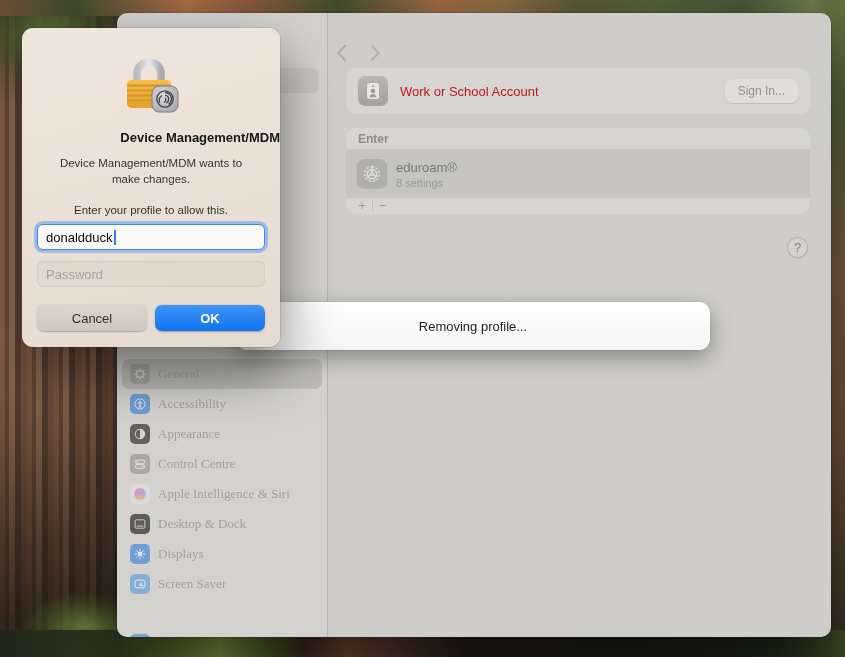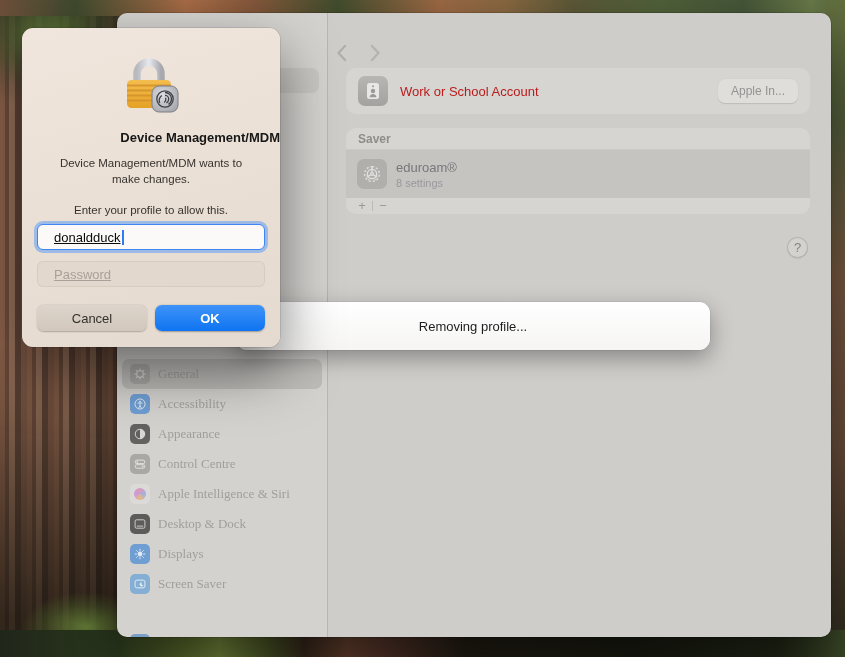--- a/index.html
+++ b/index.html
@@ -83,22 +83,22 @@
   
   .dialog{position:absolute;left:22px;top:28px;width:258px;height:319px;border-radius:11px;
     background:linear-gradient(165deg,#f0e6dd 0%,#e9dfd4 55%,#e5dacf 100%);
     box-shadow:0 24px 55px rgba(0,0,0,.5), 0 0 0 .5px rgba(0,0,0,.18);
     z-index:100;text-align:center;box-sizing:border-box;}
   .lock-wrap{margin-top:26px;height:60px;display:flex;justify-content:center;}
   .dlg-title{font-size:13px;font-weight:bold;color:#171717;margin-top:16px;text-align:right;}
   .dlg-msg{font-size:11.5px;color:#37332f;line-height:1.4;margin:10px 24px 0;}
   .dlg-prompt{font-size:11.5px;color:#37332f;margin-top:17px;}
   .field{position:absolute;left:15px;width:228px;height:26px;border-radius:6px;
-    box-sizing:border-box;display:flex;align-items:center;padding:0 16px;font-size:13px;
-    text-align:left;text-decoration:underline;}
+    box-sizing:border-box;display:flex;align-items:center;padding:0 8px;font-size:13px;
+    text-align:left;}
   .field-user{top:196px;background:#fbfaf8;border:1px solid #3f86f0;
     box-shadow:0 0 0 3px rgba(95,157,246,.55);color:#0a0a0a;}
   .caret{width:2px;height:15px;background:#2f7cf6;margin-left:1px;}
   .field-pass{top:233px;background:#e2d8cd;border:1px solid rgba(0,0,0,.05);color:#a8a09a;}
   .btn-row{position:absolute;left:15px;bottom:16px;width:228px;display:flex;gap:8px;}
   .dlg-btn{flex:1;height:26px;border:none;border-radius:7px;font-size:13px;font-family:inherit;}
   .btn-cancel{background:linear-gradient(180deg,#ddd4cb,#d1c7bd);color:#34312d;
     box-shadow:0 .5px 1.5px rgba(0,0,0,.25);}
   .btn-ok{background:linear-gradient(180deg,#3f93f8,#0e74f1);color:#ffffff;font-weight:bold;
     box-shadow:0 .5px 1.5px rgba(0,0,0,.3);}
@@ -226,25 +226,25 @@
     <div class="card card-account">
       <span class="acct-icon">
         <svg width="16" height="18" viewBox="0 0 16 18">
             <rect x="2" y="1" width="12" height="16" rx="2.5" fill="#e8e7e5"></rect>
             <circle cx="8" cy="4.2" r="1" fill="#9a9996"></circle>
             <circle cx="8" cy="9" r="2.2" fill="#9a9996"></circle>
             <path d="M4.5 15.2c.4-2.2 1.9-3.3 3.5-3.3s3.1 1.1 3.5 3.3z" fill="#9a9996"></path>
           </svg>
       </span>
       <span class="acct-label">Work or School Account</span>
-      <button class="signin-btn">Apple In...</button>
+      <button class="signin-btn">Sign In...</button>
     </div>
 
     <div class="card card-user">
-      <div class="user-header">Saver</div>
+      <div class="user-header">Enter</div>
       <div class="user-row">
         <span class="profile-icon">
           <svg width="18" height="18" viewBox="0 0 20 20">
               <g stroke="#e4e3e1" stroke-width="1.5" fill="none" opacity=".95">
                 <circle cx="10" cy="10" r="5.2"></circle>
                 <circle cx="10" cy="10" r="1.6"></circle>
                 <path d="M10 8.4V3M11.4 10.8l4.4 2.6M8.6 10.8l-4.4 2.6M10 2.2v1M13.9 16.8l-.5-.9M6.1 16.8l.5-.9"></path>
                 <path d="M10 1.8a8.2 8.2 0 1 1 0 16.4 8.2 8.2 0 0 1 0-16.4z" stroke-dasharray="2.4 2.1"></path>
               </g>
             </svg>

